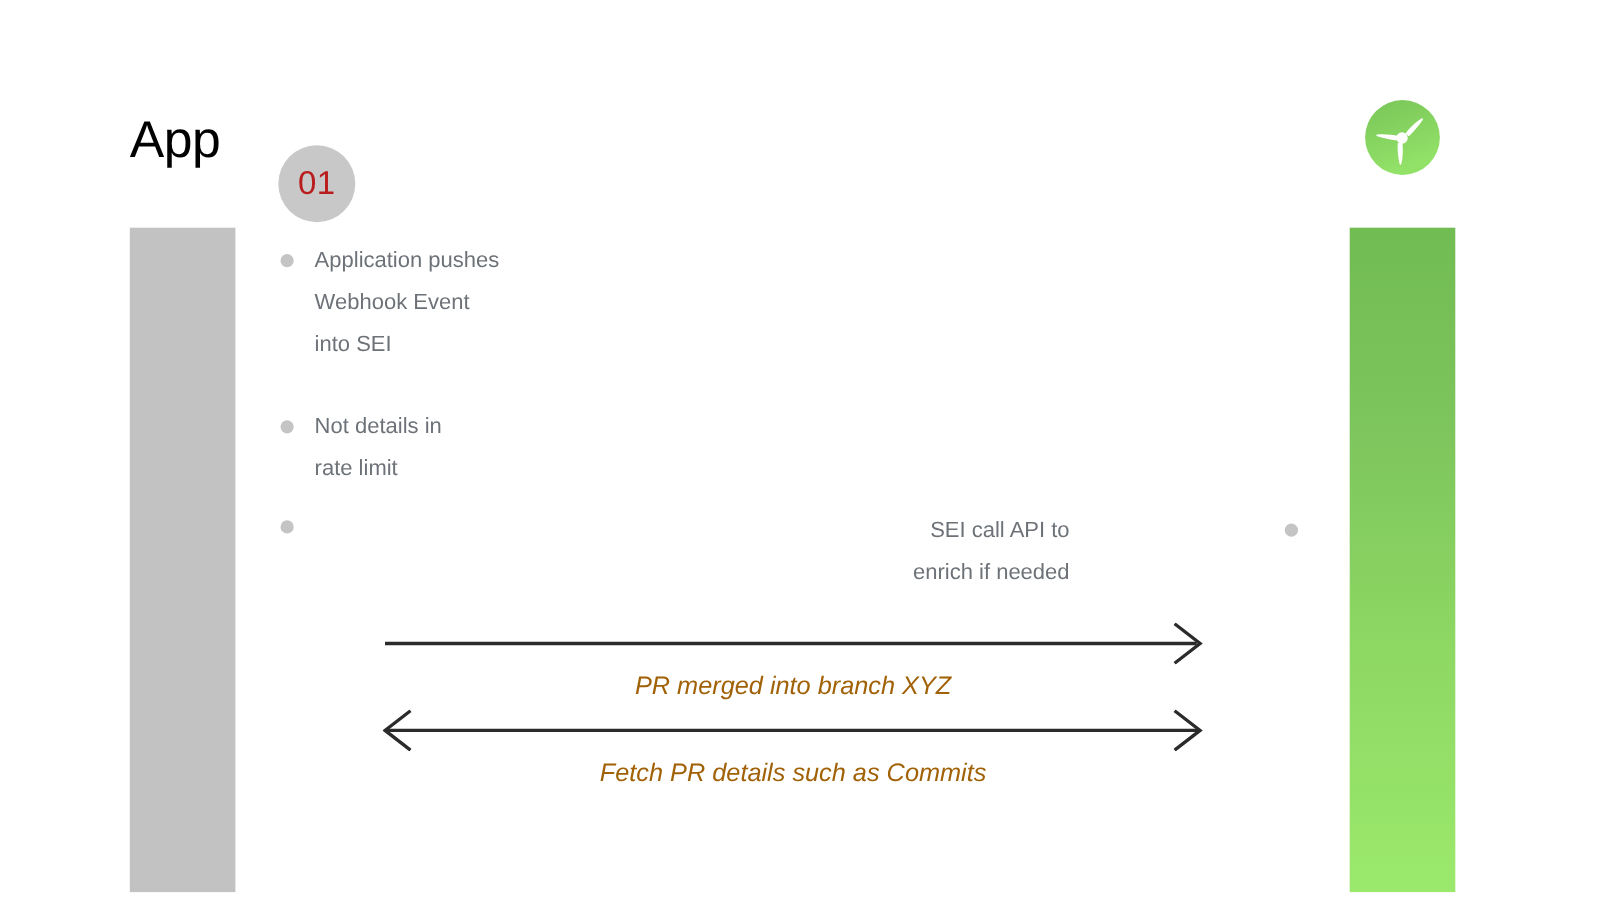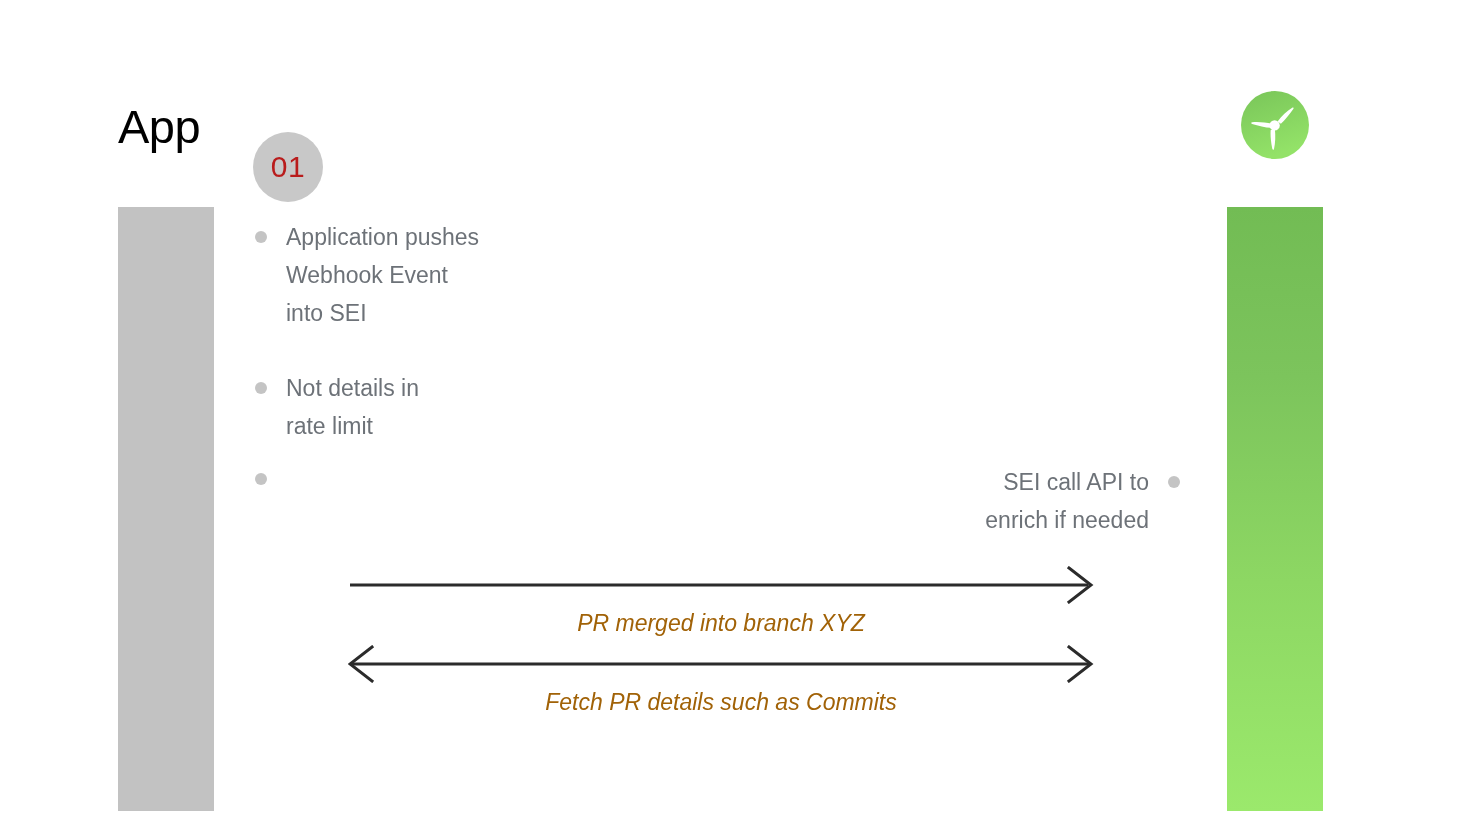--- a/index.html
+++ b/index.html
@@ -6,24 +6,25 @@
     margin: 0;
     padding: 0;
     background: #ffffff;
   }
   body {
     font-family: "Liberation Sans", sans-serif;
     -webkit-font-smoothing: antialiased;
   }
   #slide {
     position: relative;
-    width: 1460px;
+    width: 1316px;
     height: 824px;
     background: #ffffff;
     overflow: hidden;
+    padding-left: 24px;
   }
 
   
   .slide-title {
     position: absolute;
     left: 118px;
     top: 98px;
     font-size: 47px;
     line-height: 58px;
     color: #000000;
@@ -80,25 +81,25 @@
     position: absolute;
   }
   .group-left  { left: 255px; top: 218px; width: 400px; }
   .group-right { left: 830px; top: 463px; width: 350px; text-align: right; }
 
   .bullet-row {
     position: relative;
     display: flex;
     align-items: flex-start;
     color: #6d7278;
-    font-size: 23px;
+    font-size: 20px;
     line-height: 38px;
   }
   .group-left .bullet-row  { padding-left: 31px; }
-  .group-right .bullet-row { padding-right: 31px; justify-content: flex-end; }
+  .group-right .bullet-row { padding-right: 31px; justify-content: flex-start; }
 
   .bullet-dot {
     position: absolute;
     top: 13px;
     width: 12px;
     height: 12px;
     border-radius: 50%;
     background: #c4c4c4;
   }
   .group-left .bullet-dot  { left: 0; }

